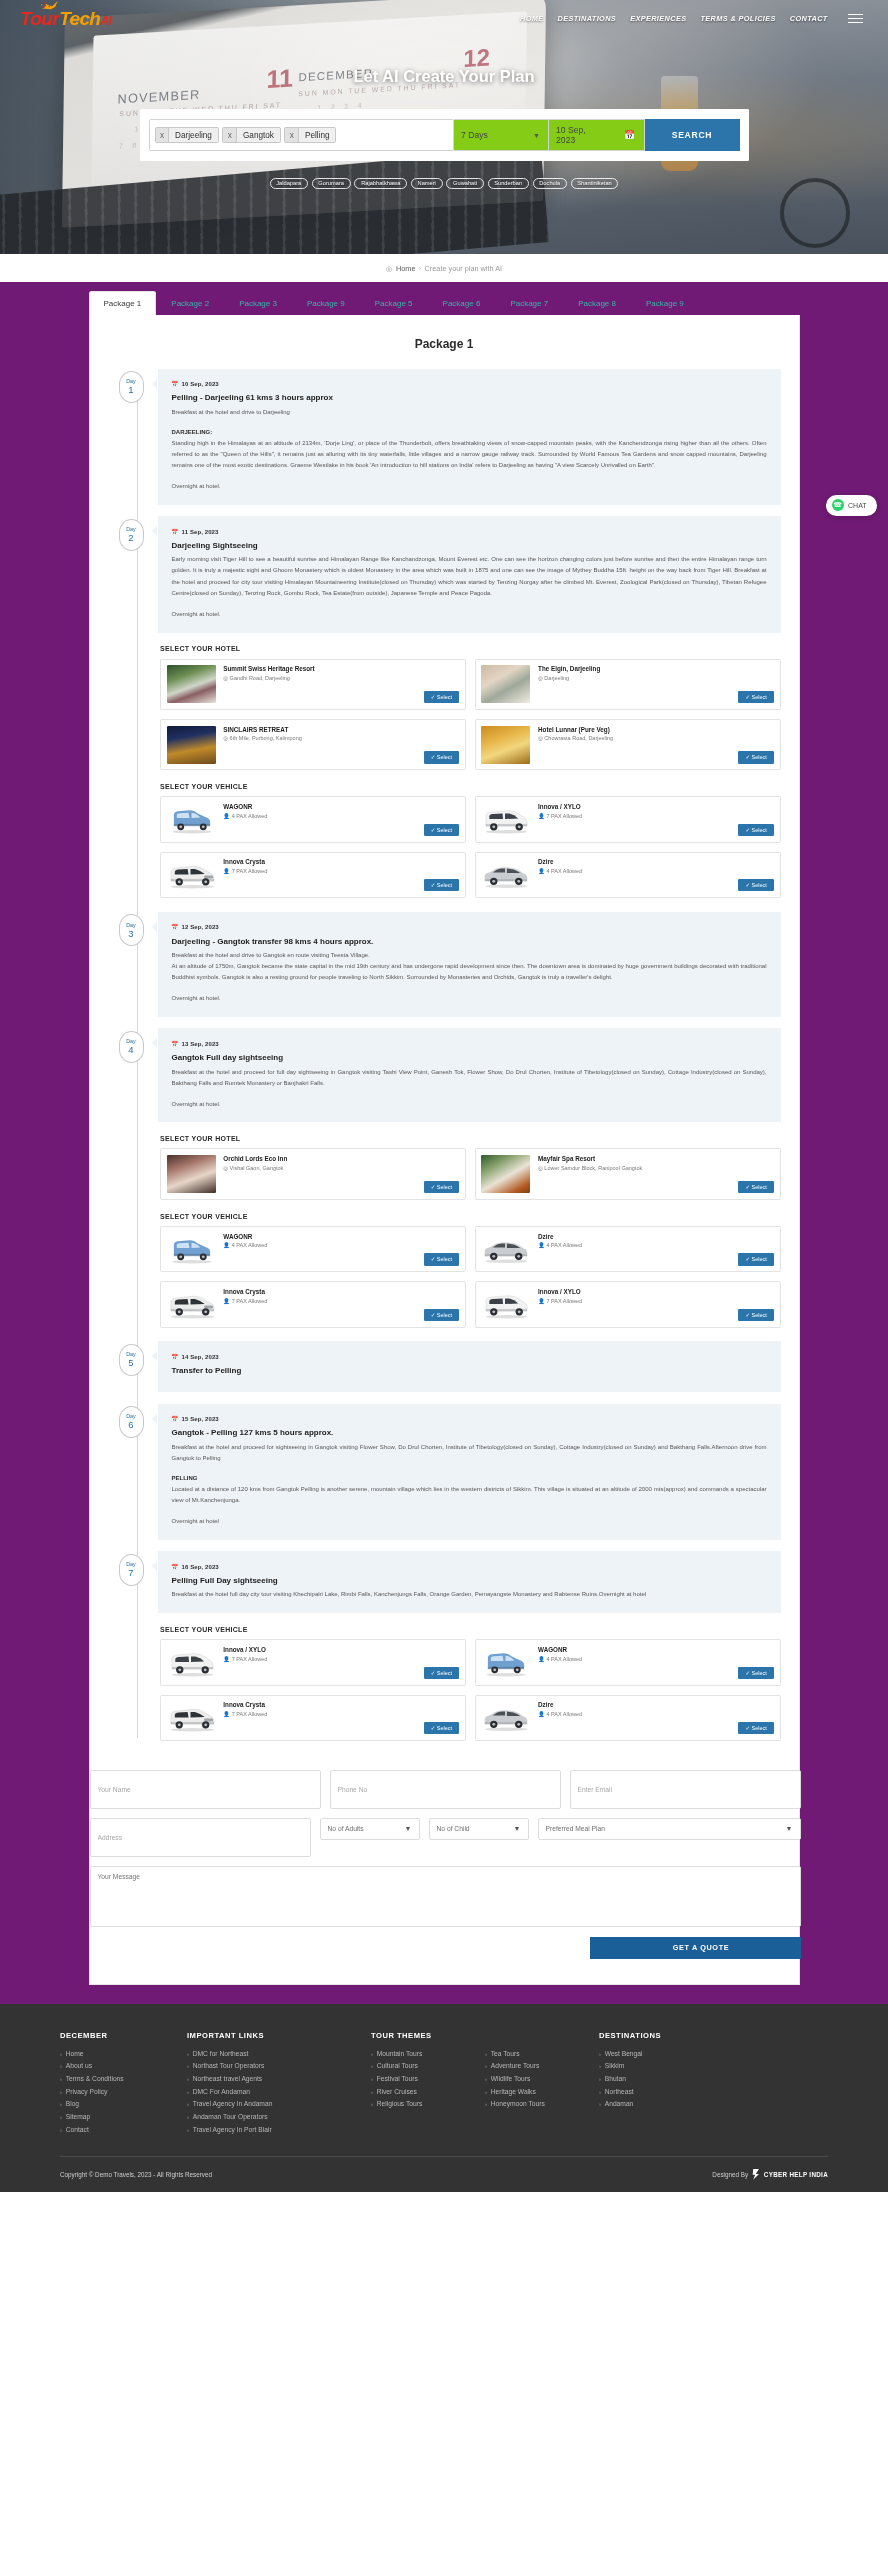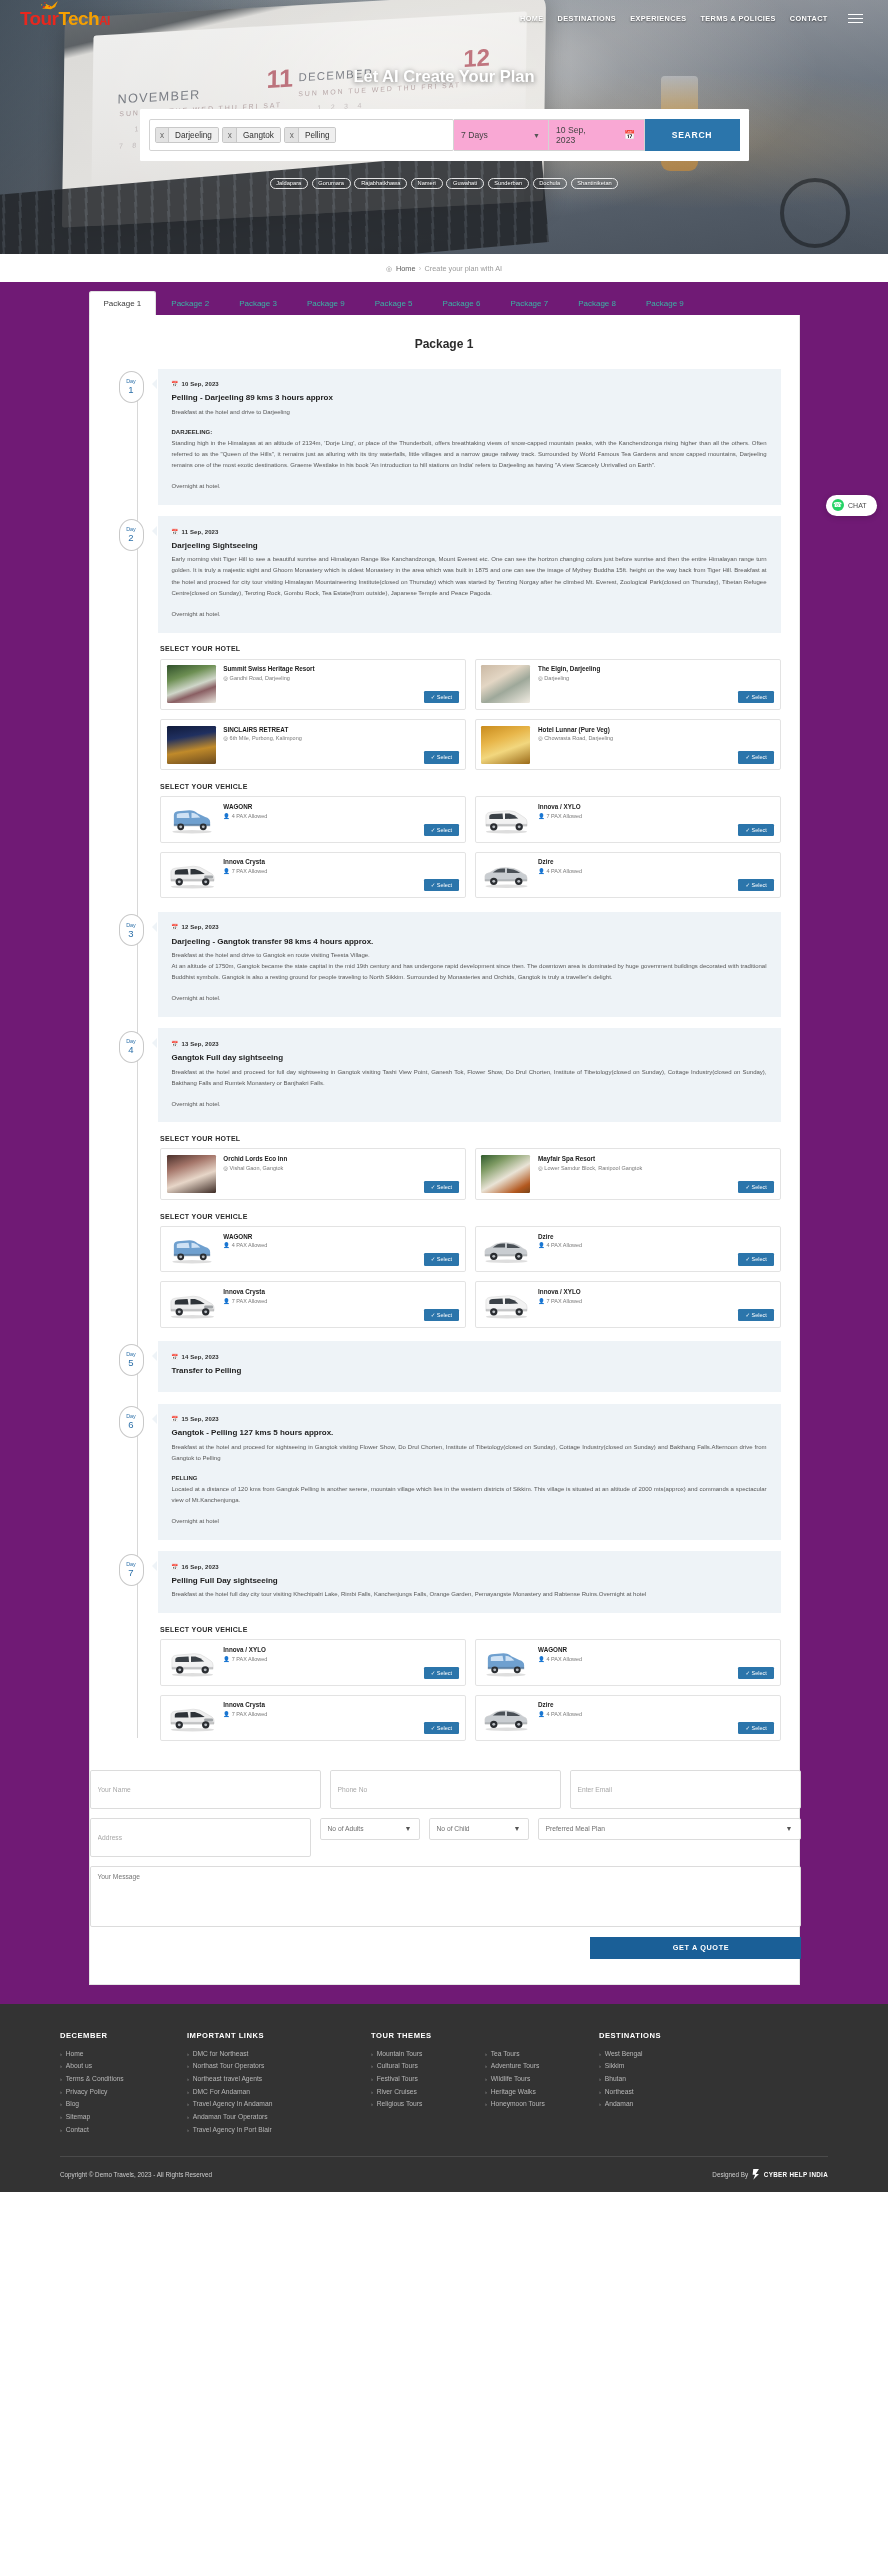--- a/index.html
+++ b/index.html
@@ -64,20 +64,21 @@
     position:absolute; right:38px; bottom:6.3px; width:70px; height:70px;
     border-radius:50%; border:4.4px solid rgba(25,28,32,.75);
     opacity:.8;
   }
 
   
   .nav {
     position: relative; z-index: 10;
     display:flex; align-items:center; justify-content:space-between;
     padding: 9px 25px 0 20px;
+    font-style: italic;
   }
   .logo { font-weight: bold; font-size: 19px; line-height:1; letter-spacing:-0.6px; position:relative;}
   .logo .t1 { color:#e8271e; }
   .logo .t2 { color:#f6a000; }
   .logo .t3 { color:#e8271e; font-size:12px; }
   .logo-bird {
     position:absolute; left: 20px; top:-9px; width:21.6px; height:14px;
   }
   .nav-links { display:flex; align-items:center; gap:14px; }
   .nav-links a {
@@ -105,21 +106,21 @@
     flex: 1 1 auto; border:0.6px solid #d3d3d3; border-radius:1.9px;
     display:flex; align-items:center; gap:3.8px; padding:3.8px 5px; min-height:32px; background:#fff;
   }
   .chip {
     display:flex; align-items:stretch; border:0.6px solid #c8c8c8; border-radius:1.9px;
     background:#eaeaea; font-size:8.2px; color:#333; overflow:hidden;
   }
   .chip .x { padding:2.5px 4.4px; border-right:0.6px solid #c8c8c8; color:#666; cursor:pointer; background:#e2e2e2;}
   .chip .lbl { padding:2.5px 5.7px; background:#efefef; }
   .days-sel, .date-box {
-    border:0.6px solid #d3d3d3; border-left:none; background:#f9a8d4;
+    border:0.6px solid #d3d3d3; border-left:none; background:#84cc16;
     display:flex; align-items:center; justify-content:space-between;
     font-size:8.6px; color:#444; padding:0 7.6px; min-height:32px;gap:28px;
   }
   .days-sel { width:95px; }
   .date-box { width:96px; }
   .caret { font-size:7px; color:#555; }
   .cal-icon { font-size:9px; color:#555; }
   .searchbtn {
     width:95px; background:#2b75ab; color:#fff; border:none;
     font-size:8.6px; letter-spacing:0.7px; font-weight:600; cursor:pointer;
@@ -399,21 +400,21 @@
     <div class="panel">
       <div class="pkg-title">Package 1</div>
       <div class="timeline" id="timeline">
           <div class="dayrow">  
             <div class="daybadge">    
               <span class="dw">Day</span>    
               <span class="dn">1</span>  
             </div>  
             <div class="daycard">    
               <div class="daydate"><span class="ci">📅</span>10 Sep, 2023</div>    
-              <div class="dayhead">Pelling - Darjeeling 89 kms 3 hours approx</div>    
+              <div class="dayhead">Pelling - Darjeeling 61 kms 3 hours approx</div>    
               <div class="daytext">Breakfast at the hotel and drive to Darjeeling</div>    
               <div class="daytext" style="margin-top:9px"><span class="strong">DARJEELING:</span></div>    
               <div class="daytext">Standing high in the Himalayas at an altitude of 2134m, 'Dorje Ling', or place of the Thunderbolt, offers breathtaking views of snow-capped mountain peaks, with the Kanchendzonga rising higher than all the others. Often referred to as the "Queen of the Hills", it remains just as alluring with its tiny waterfalls, little villages and a narrow gauge railway track. Surrounded by World Famous Tea Gardens and snow capped mountains, Darjeeling remains one of the most exotic destinations. Graeme Westlake in his book 'An introduction to hill stations on India' refers to Darjeeling as having "A view Scarcely Unrivalled on Earth".</div>    
               <div class="daytext" style="margin-top:10px">Overnight at hotel.</div>  
             </div>
             <div class="gap"></div>
           </div>
           <div class="dayrow">  
             <div class="daybadge">    
               <span class="dw">Day</span>    

